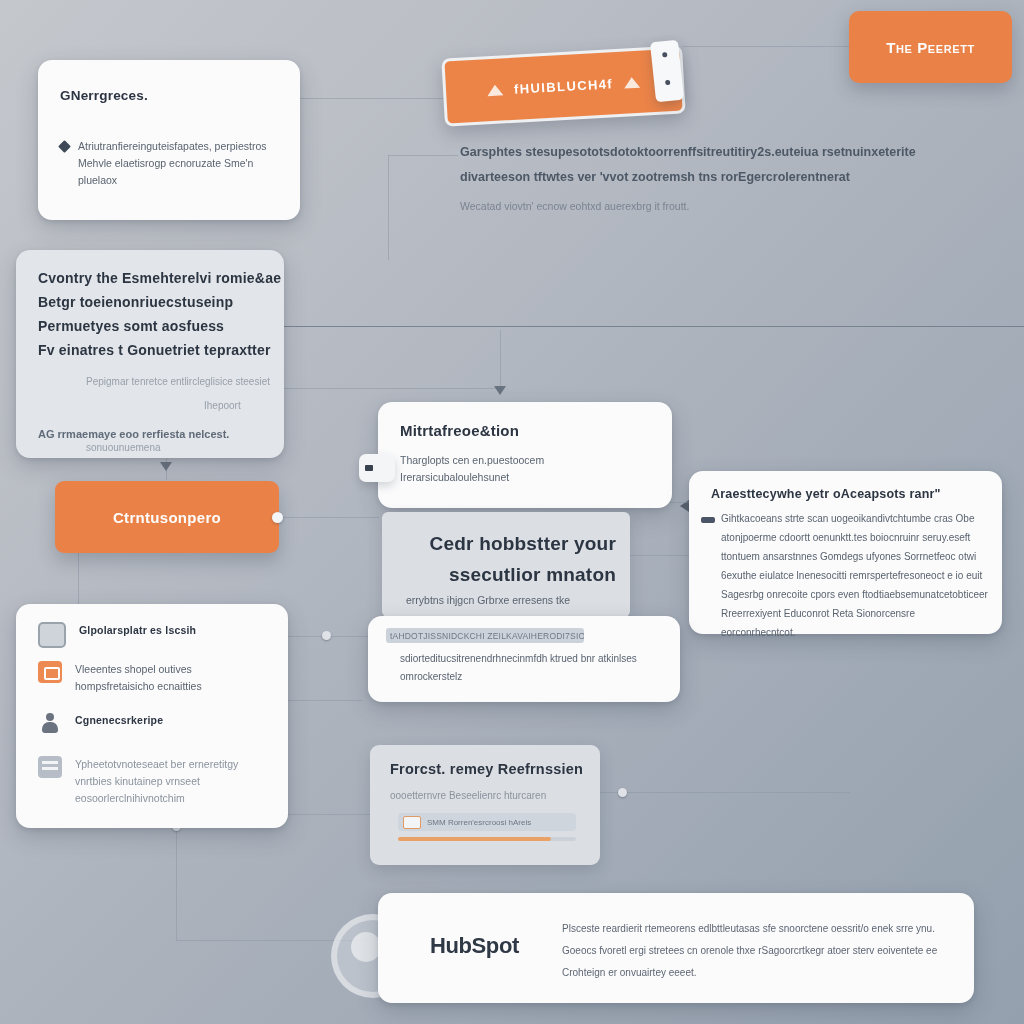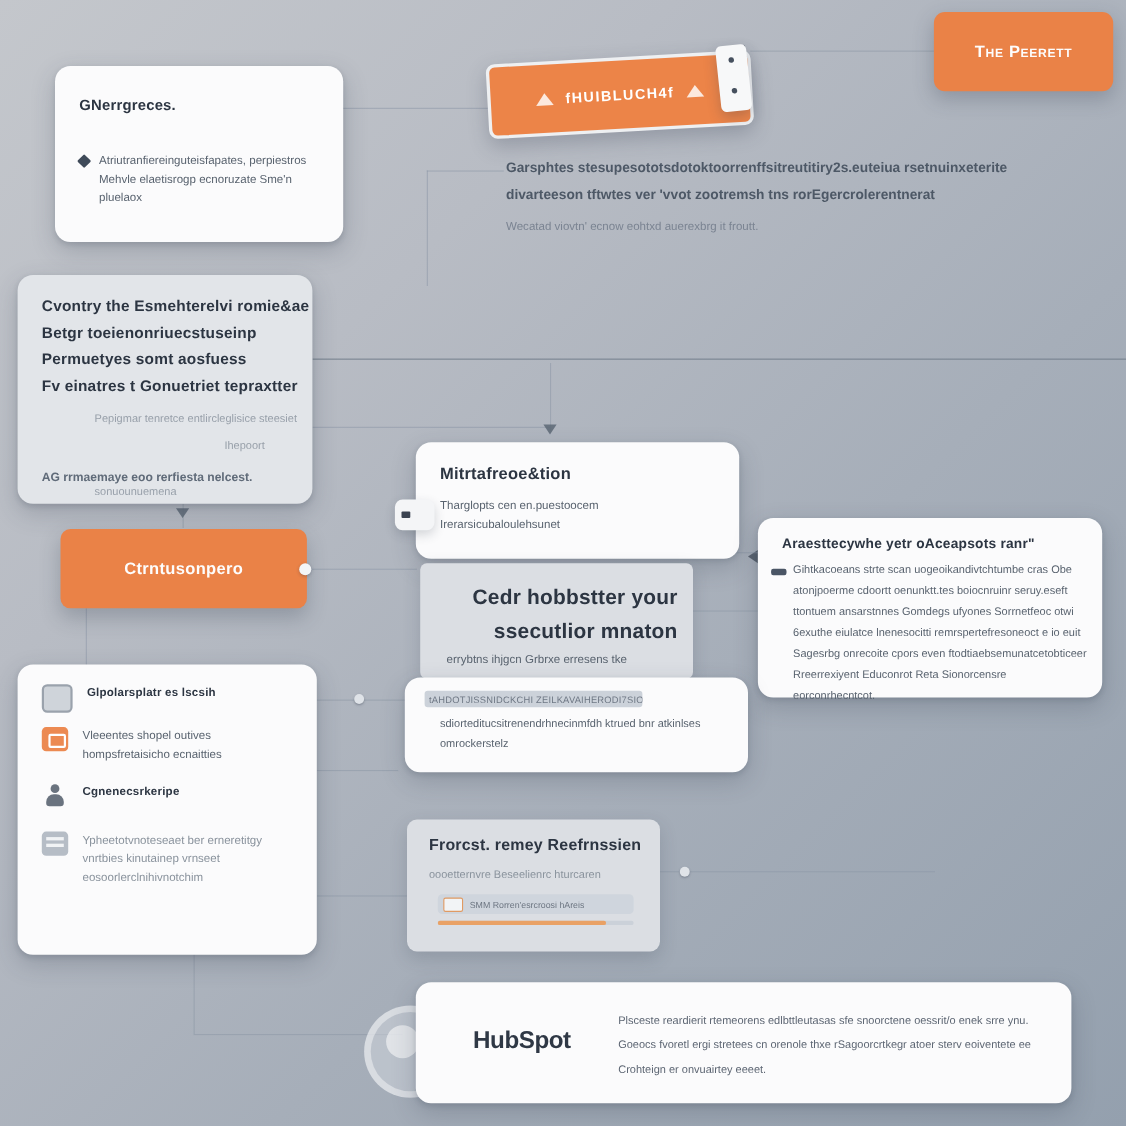--- a/index.html
+++ b/index.html
@@ -43,21 +43,21 @@
   .card.soft{background:#e2e5e9;}
   .card.flat{background:#dbdee3;border-radius:6px;box-shadow:0 6px 16px rgba(45,55,72,.18);}
 
   .h-strong{
     font-weight:bold;color:#2c3542;letter-spacing:.2px;
   }
   .body-txt{color:#59636f;}
   .muted{color:#8a939d;}
 
   
-  #card-intro{left:38px;top:60px;width:262px;height:160px;padding:0;margin-left:12px;}
+  #card-intro{left:38px;top:60px;width:262px;height:160px;padding:0;}
   #card-intro .t{position:absolute;left:22px;top:28px;font-size:13.5px;}
   #card-intro .bullet{position:absolute;left:22px;top:78px;width:218px;display:flex;gap:9px;}
   #card-intro .dia{
     width:9px;height:9px;background:#3f4a59;flex:0 0 auto;margin-top:4px;
     transform:rotate(45deg);border-radius:1px;
   }
   #card-intro .bt{font-size:10.5px;line-height:17px;}
 
   
   #ribbon{
@@ -113,21 +113,21 @@
     box-shadow:0 8px 18px rgba(45,55,72,.25);
     display:flex;align-items:center;justify-content:center;
   }
   #btn-compare span{color:#fdfdfd;font-weight:bold;font-size:15px;letter-spacing:.3px;}
   #btn-compare .knob{
     position:absolute;right:-4px;top:31px;width:11px;height:11px;border-radius:50%;
     background:#f3f5f7;box-shadow:0 1px 3px rgba(40,50,65,.3);
   }
 
   
-  #card-icons{left:16px;top:604px;width:272px;height:264px;}
+  #card-icons{left:16px;top:604px;width:272px;height:224px;}
   .irow{position:absolute;left:22px;display:flex;gap:13px;width:232px;}
   .ico{flex:0 0 auto;width:24px;height:22px;border-radius:4px;position:relative;}
   .ico.monitor{background:#cfd4da;border-radius:5px;border:2px solid #9aa2ac;}
   .ico.orange{background:#ec8a52;}
   .ico.orange::after{content:"";position:absolute;left:6px;top:6px;width:12px;height:9px;border:2px solid #fff;border-radius:2px;}
   .ico.person{background:transparent;}
   .ico.person::before{content:"";position:absolute;left:8px;top:1px;width:8px;height:8px;border-radius:50%;background:#6a737f;}
   .ico.person::after{content:"";position:absolute;left:4px;top:10px;width:16px;height:11px;border-radius:7px 7px 3px 3px;background:#6a737f;}
   .ico.chat{background:#b6bdc6;border-radius:4px;}
   .ico.chat::after{content:"";position:absolute;left:4px;top:5px;width:16px;height:3px;background:#f1f3f5;box-shadow:0 6px 0 #f1f3f5;}

